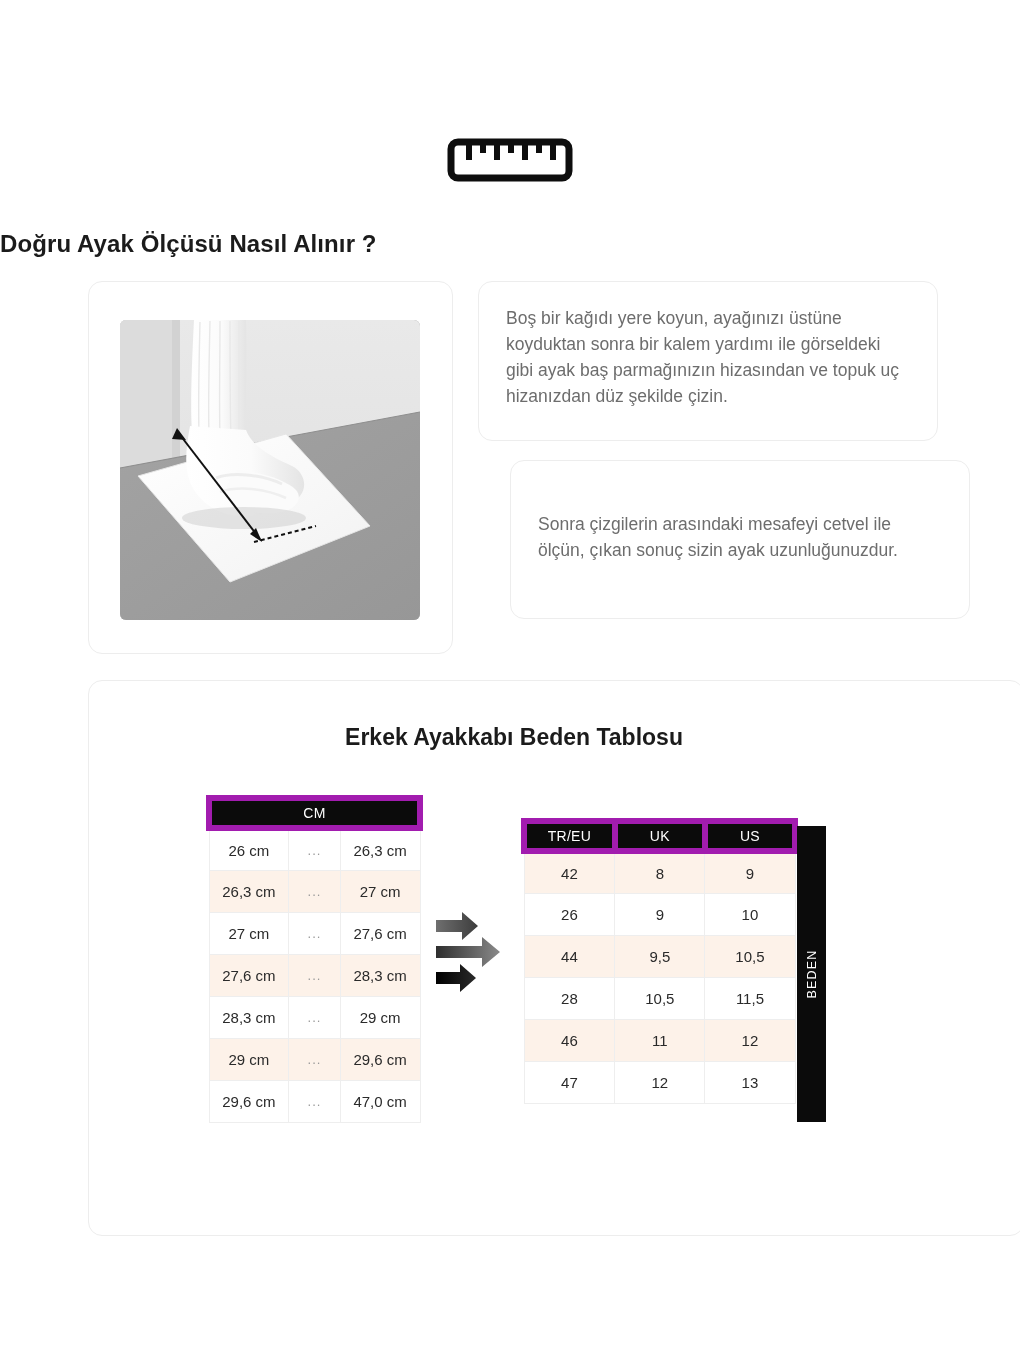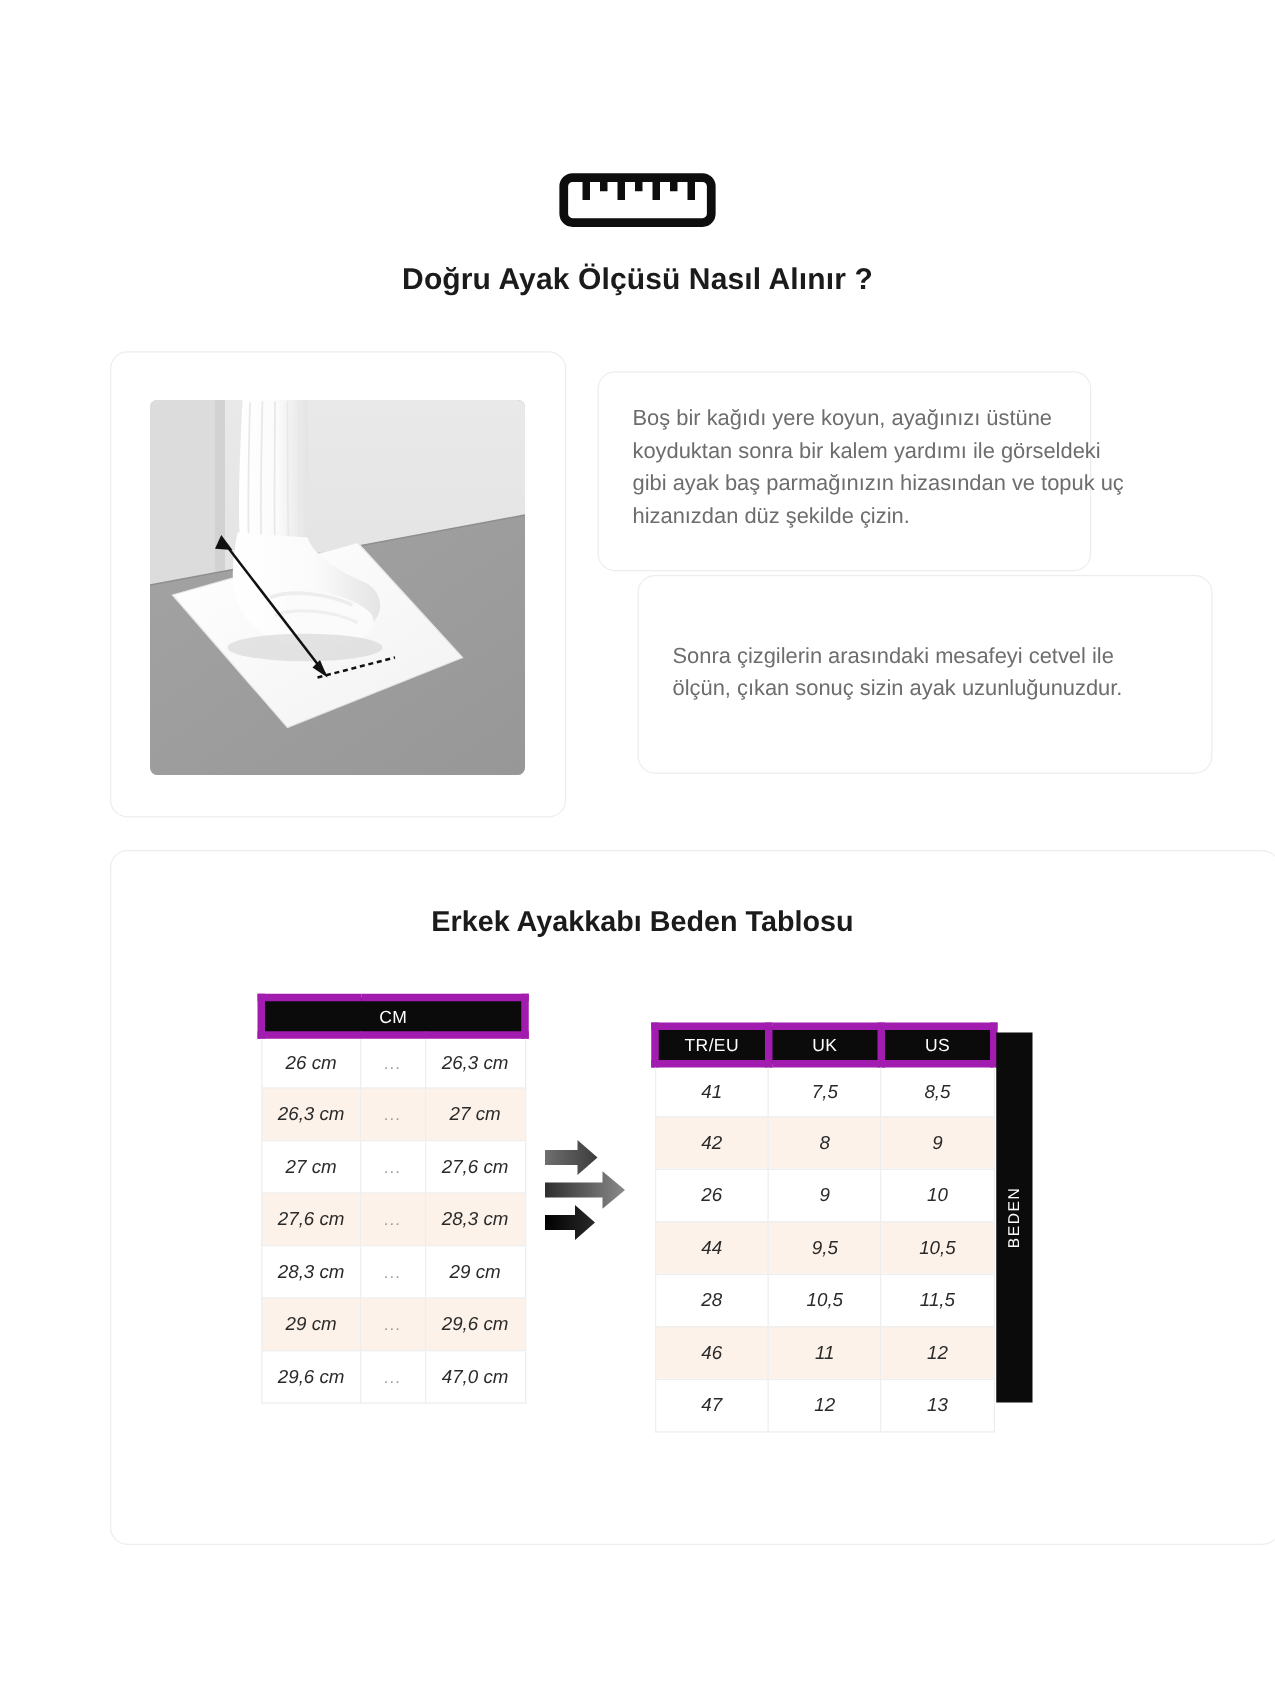--- a/index.html
+++ b/index.html
@@ -11,35 +11,34 @@
   }
   .page { position: relative; width: 1020px; height: 1360px; overflow: hidden; }
 
   
   .ruler-wrap {
     position: absolute; left: 0; top: 138px; width: 1020px;
     display: flex; justify-content: center;
   }
   
   .main-title {
-    position: absolute; left: 0; top: 210px; width: 1020px;
-    text-align: center;
+    position: absolute; left: 0; top: 230px; width: 1020px;
     font-size: 24px; font-weight: bold; color: #1b1b1b;
     letter-spacing: .1px;
   }
 
   
   .card {
     position: absolute;
     background: #fff;
     border: 1px solid #ededed;
     border-radius: 14px;
   }
   .photo-card { left: 88px; top: 281px; width: 365px; height: 373px; }
-  .text-card-1 { left: 478px; top: 281px; width: 395px; height: 160px; margin-top: 16px; }
+  .text-card-1 { left: 478px; top: 281px; width: 460px; height: 160px; }
   .text-card-2 { left: 478px; top: 460px; width: 460px; height: 159px; margin-left: 32px; }
   .table-card  { left: 88px; top: 680px; width: 936px; height: 556px; }
 
   .card-text {
     color: #6d6d6d;
     font-size: 17.5px;
     line-height: 26px;
   }
   .text-card-1 .card-text { position: absolute; left: 27px; top: 23px; width: 400px; }
   .text-card-2 .card-text { position: absolute; left: 27px; top: 50px; width: 400px; }
@@ -67,21 +66,20 @@
     font-size: 14px; font-weight: normal;
     height: 30px; border: 6px solid #a21caf;
     letter-spacing: .3px;
   }
   .tbl tbody td {
     height: 42px;
     text-align: center;
     font-size: 15px;
     color: #2a2a2a;
     background: #ffffff;
-    font-style: italic;
   }
   .tbl tbody tr.alt td { background: #fdf2e9; }
 
   
   .cm-table { left: 117px; top: 114px; width: 217px; }
   .cm-table td.v { width: 82px; }
   .cm-table td.d { width: 53px; color: #9a9a9a; font-size: 13px; letter-spacing: 1px; }
 
   
   .sz-table { left: 432px; top: 114px; width: 277px; margin-top: 23px; }
@@ -283,25 +281,20 @@
 
     <table class="tbl sz-table">
       <thead>
         <tr id="sz-head-row">
             <th>TR/EU</th>
             <th>UK</th>
             <th>US</th>
           </tr>
       </thead>
       <tbody id="sz-body">
-          <tr>
-            <td>41</td>
-            <td>7,5</td>
-            <td>8,5</td>
-          </tr>
           <tr class="alt">
             <td>42</td>
             <td>8</td>
             <td>9</td>
           </tr>
           <tr>
             <td>26</td>
             <td>9</td>
             <td>10</td>
           </tr>

